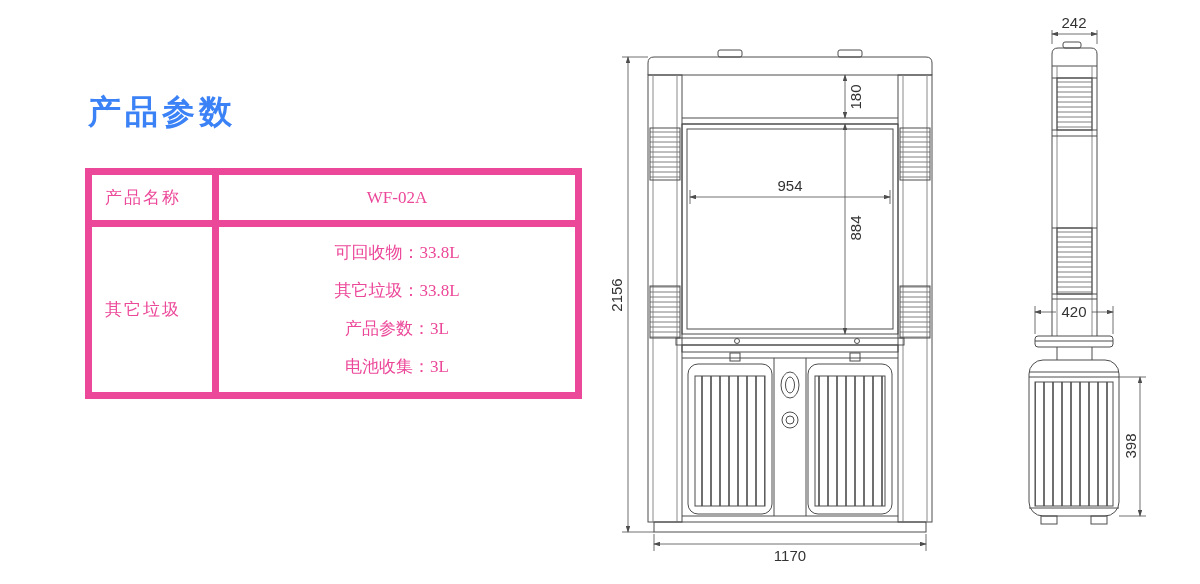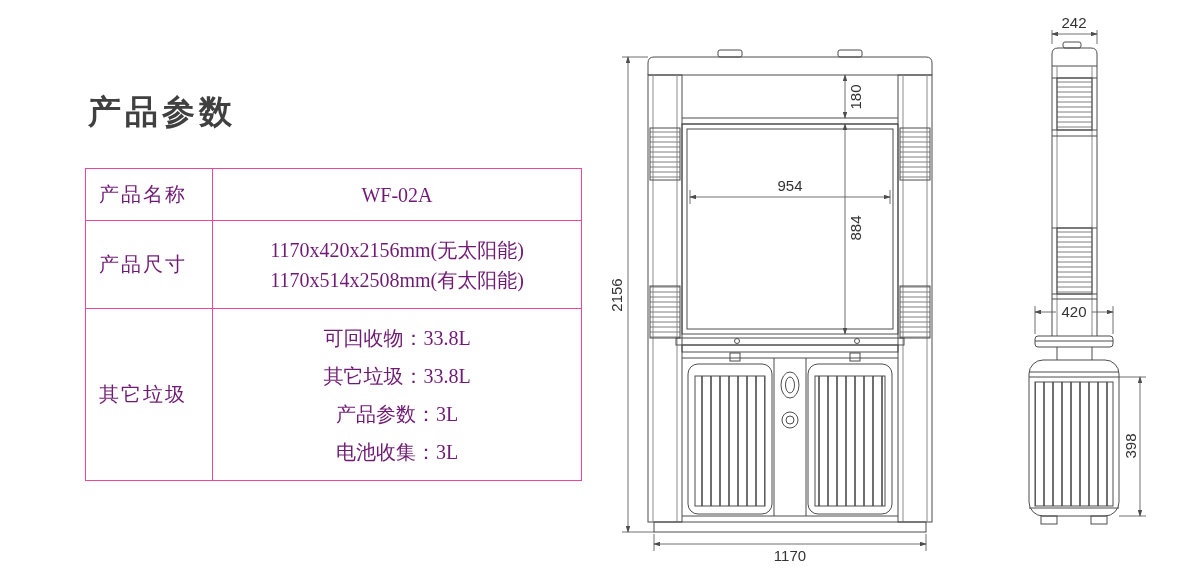--- a/index.html
+++ b/index.html
@@ -5,30 +5,30 @@
   * { box-sizing: border-box; }
   html, body { margin: 0; padding: 0; }
   body {
     width: 1200px; height: 584px;
     background: #ffffff;
     font-family: "Liberation Sans", "DejaVu Sans", sans-serif;
     position: relative; overflow: hidden;
   }
   .page-title {
     position: absolute; left: 88px; top: 90px;
-    font-size: 33px; font-weight: 600; color: #404040;
+    font-size: 33px; font-weight: 600; color: #3b82f6;
     letter-spacing: 4px;
   }
   table.spec {
     position: absolute; left: 85px; top: 168px;
     width: 497px; border-collapse: collapse; table-layout: fixed;
   }
   table.spec td {
-    border: 1px solid #ec4899;
-    color: #701a75; font-size: 20px; vertical-align: middle;
+    border: 7px solid #ec4899;
+    color: #ec4899; font-size: 17px; vertical-align: middle;
   }
   td.lab { width: 127px; padding-left: 13px; letter-spacing: 2px; }
   td.val { text-align: center; line-height: 30px; font-family: Liberation Serif, serif; }
   tr.r1 { height: 52px; }
   tr.r2 { height: 88px; }
   tr.r3 { height: 52px; }
   tr.r4 { height: 172px; }
   .cap { display: inline-block; text-align: center; line-height: 38px; }
   svg text { font-family: "Liberation Sans", "DejaVu Sans", sans-serif; }
   .drawing-wrap { position: absolute; left: 600px; top: 0; width: 600px; height: 584px; }
@@ -36,27 +36,20 @@
 </head>
 <body>
 
 <div class="page-title">产品参数</div>
 
 <table class="spec">
   <tbody>
       <tr class="r1">
     <td class="lab">产品名称</td>
     <td class="val">WF-02A</td>
-  </tr>
-  <tr class="r2">
-    <td class="lab">产品尺寸</td>
-    <td class="val">
-      <div>1170x420x2156mm(无太阳能)</div>
-      <div>1170x514x2508mm(有太阳能)</div>
-    </td>
   </tr>
   <tr class="r4">
     <td class="lab">其它垃圾</td>
     <td class="val">
       <div class="cap">
         <div>可回收物：33.8L</div>
         <div>其它垃圾：33.8L</div>
         <div>产品参数：3L</div>
         <div>电池收集：3L</div>
       </div>

